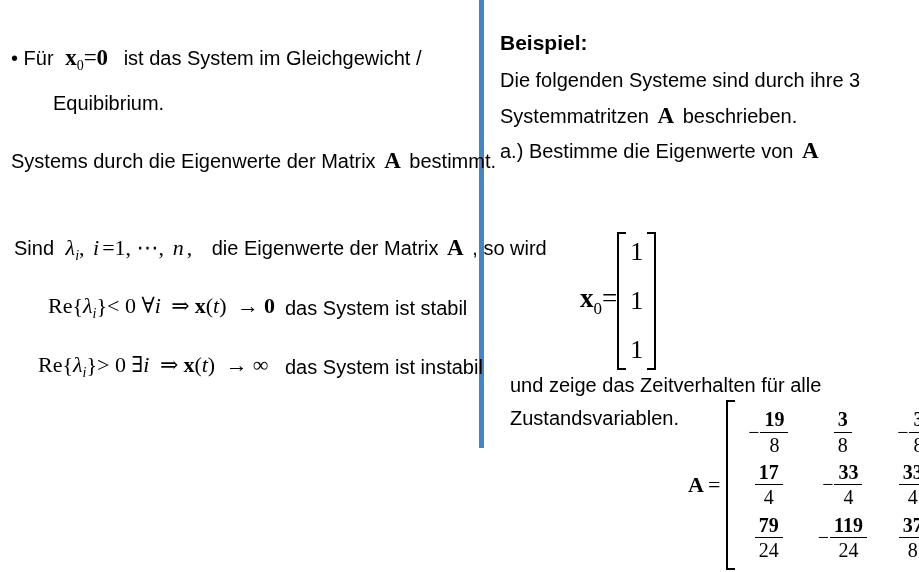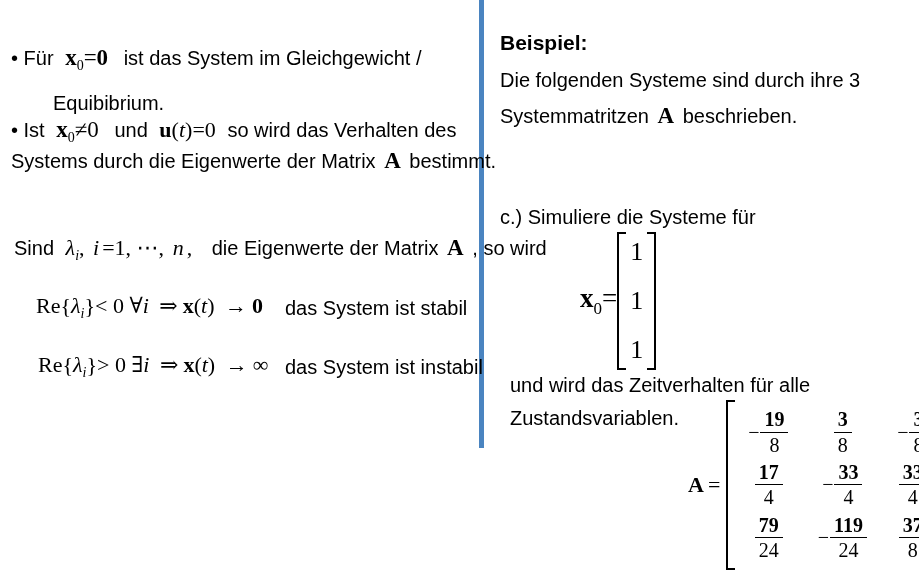--- a/index.html
+++ b/index.html
@@ -65,44 +65,37 @@
 
   <div class="line sans" style="left:11px; top:45px;">
     <span>• Für</span>
     <span class="m bb s23 ml6">x</span><span class="m sb">0</span><span class="m s23">=</span><span class="m bb s23">0</span>
     <span class="ml10">ist das System im Gleichgewicht /</span>
   </div>
   <div class="line sans" style="left:11px; top:92px;margin-left:42px;">
     <span>Equibibrium.</span>
   </div>
 
-  <div class="line sans" style="left:11px; top:117px;">
-    <span>• Ist</span>
-    <span class="m bb s23 ml6">x</span><span class="m sb">0</span><span class="m s23">≠0</span>
-    <span class="ml10">und</span>
-    <span class="m bb s22 ml6">u</span><span class="m s22">(</span><span class="m i s22">t</span><span class="m s22">)</span><span class="m s22">=0</span>
-    <span class="ml6">so wird das Verhalten des</span>
-  </div>
   <div class="line sans" style="left:11px; top:148px;">
     <span>Systems durch die Eigenwerte der Matrix</span>
     <span class="m bb s23 mx3">A</span>
     <span>bestimmt.</span>
   </div>
 
   <div class="line sans" style="left:14px; top:235px;">
     <span>Sind</span>
     <span class="m i s22 ml6">λ</span><span class="m sbi">i</span><span class="m s22">,</span>
     <span class="m i s22 mx3">i</span><span class="m s22">=1, ⋯,</span>
     <span class="m i s22 mx3">n</span><span class="m s22">,</span>
     <span class="ml14">die Eigenwerte der Matrix</span>
     <span class="m bb s23 mx3">A</span>
     <span>, so wird</span>
   </div>
 
-  <div class="line m s22" style="left:36px; top:293px;">
+  <div class="line m s22" style="left:48px; top:293px;">
     <span>Re{</span><span class="i">λ</span><span class="sbi">i</span><span>}&lt; 0 ∀</span><span class="i">i</span>
     <span class="mx5">⇒</span><span class="bb">x</span><span>(</span><span class="i">t</span><span>)</span>
     <span class="mx5">→</span><span class="bb">0</span>
   </div>
   <div class="line sans" style="left:285px; top:297px;text-align:right;">
     <span>das System ist stabil</span>
   </div>
 
   <div class="line m s22" style="left:38px; top:352px;">
     <span>Re{</span><span class="i">λ</span><span class="sbi">i</span><span>}&gt; 0 ∃</span><span class="i">i</span>
@@ -117,37 +110,38 @@
     <span>Beispiel:</span>
   </div>
   <div class="line sans" style="left:500px; top:69px;">
     <span>Die folgenden Systeme sind durch ihre 3</span>
   </div>
   <div class="line sans" style="left:500px; top:103px;">
     <span>Systemmatritzen</span>
     <span class="m bb s23 mx3">A</span>
     <span>beschrieben.</span>
   </div>
-  <div class="line sans" style="left:500px; top:206px;">
-    <span>c.) Simuliere die Systeme für</span>
+  <div class="line sans" style="left:500px; top:138px;">
+    <span>a.) Bestimme die Eigenwerte von</span>
+    <span class="m bb s23 mx3">A</span>
   </div>
 
   <div class="line eqwrap" style="left:566px; top:232px; height:138px;">
     <span class="m" style="margin-left:14px;">
       <span class="bb" style="font-size:27px;">x</span><span class="sb18">0</span><span style="font-size:27px;">=</span>
     </span>
     <span class="vec brkt">
       <span class="vent">1</span>
       <span class="vent">1</span>
       <span class="vent">1</span>
     </span>
   </div>
 
   <div class="line sans" style="left:510px; top:374px;">
-    <span>und wird das Zeitverhalten für alle</span>
+    <span>und zeige das Zeitverhalten für alle</span>
   </div>
   <div class="line sans" style="left:510px; top:407px;">
     <span>Zustandsvariablen.</span>
   </div>
 
   <div class="line mtxwrap" style="left:688px; top:400px;">
     <span class="m mr6">
       <span class="bb s22">A</span>
       <span class="s22">=</span>
     </span>

